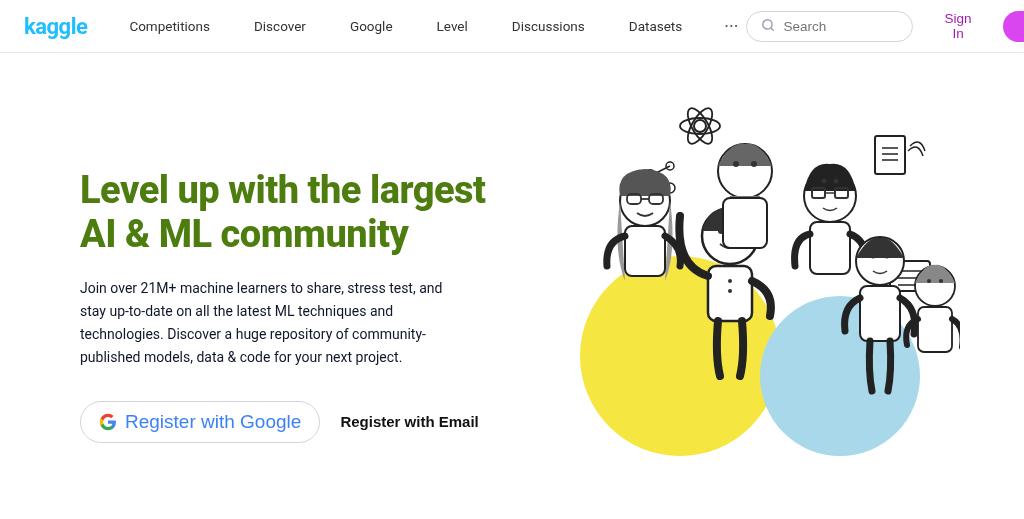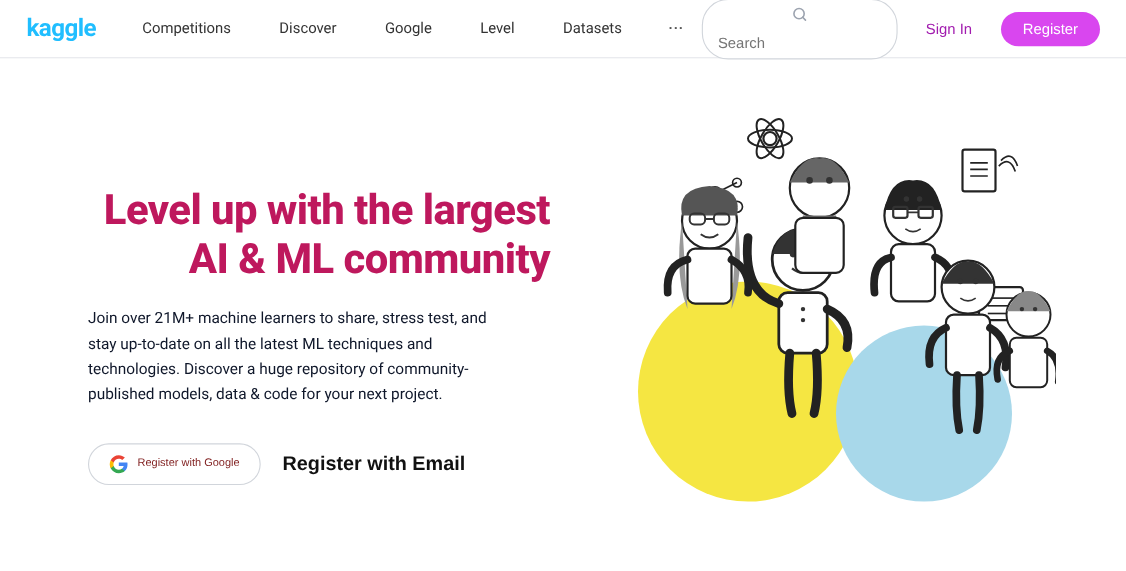--- a/index.html
+++ b/index.html
@@ -19,21 +19,21 @@
       font-size: 13.5px; color: #333; padding: 6px 10px; border-radius: 4px;
       cursor: pointer; white-space: nowrap; text-decoration: none;
     }
     .nav-dots { font-size: 18px; color: #555; cursor: pointer; padding: 4px 8px; }
 
     .navbar-right { display: flex; align-items: center; gap: 12px; }
 
     .search-bar {
       display: flex; align-items: center; gap: 8px;
       border: 1px solid #d1d5db; border-radius: 24px;
-      padding: 6px 14px; width: 178px; background: #fff; cursor: text; flex-direction: column;
+      padding: 6px 14px; width: 178px; background: #fff; cursor: text;
     }
     .search-icon { color: #9ca3af; font-size: 14px; }
     .search-input {
       border: none; outline: none; font-size: 13.5px; color: #333;
       background: transparent; width: 100%;
     }
 
     .signin-btn {
       font-size: 13.5px; color: #a21caf; padding: 7px 14px; cursor: pointer;
       background: none; border: none; font-weight: 500;
@@ -44,36 +44,36 @@
       cursor: pointer; font-weight: 400;
     }
 
     
     .hero {
       display: flex; align-items: center; padding: 40px 80px 0 80px;
       height: calc(519px - 53px); position: relative; overflow: hidden;
     }
     .hero-left { max-width: 420px; flex-shrink: 0; }
     .hero-title {
-      font-size: 38px; font-weight: 800; line-height: 1.15; color: #be185d;
-      margin-bottom: 20px; letter-spacing: -0.5px; text-align: right;
+      font-size: 38px; font-weight: 800; line-height: 1.15; color: #4d7c0f;
+      margin-bottom: 20px; letter-spacing: -0.5px;
     }
     .hero-description {
       font-size: 14px; color: #0f172a; line-height: 1.65; margin-bottom: 32px;
       max-width: 380px;
     }
     .hero-buttons { display: flex; align-items: center; gap: 20px; }
     .google-btn {
       display: flex; align-items: center; gap: 8px;
       border: 1.5px solid #d1d5db; border-radius: 24px;
-      padding: 9px 18px; font-size: 10px; font-weight: 500; color: #7f1d1d;
+      padding: 9px 18px; font-size: 19px; font-weight: 500; color: #3b82f6;
       cursor: pointer; background: #fff; white-space: nowrap;
     }
     .email-btn {
-      font-size: 18px; font-weight: 700; color: #111;
+      font-size: 15px; font-weight: 700; color: #111;
       background: none; border: none; cursor: pointer;
     }
 
     
     .google-g {
       width: 18px; height: 18px;
     }
 
     
     .hero-right {
@@ -104,20 +104,21 @@
 </head>
 <body>
 
 <nav class="navbar">
   <a class="logo">kaggle</a>
   <div class="nav-links">
     <a class="nav-link">Competitions</a>
     <a class="nav-link">Discover</a>
     <a class="nav-link">Google</a>
     <a class="nav-link">Level</a>
+    <a class="nav-link">Discussions</a>
     <a class="nav-link">Datasets</a>
     <span class="nav-dots">···</span>
   </div>
   <div class="navbar-right">
     <div class="search-bar">
       <span class="search-icon">
         <svg width="14" height="14" viewBox="0 0 24 24" fill="none" stroke="#9ca3af" stroke-width="2.5" stroke-linecap="round">
           <circle cx="11" cy="11" r="8"></circle>
             <line x1="21" y1="21" x2="16.65" y2="16.65"></line>
         </svg>

